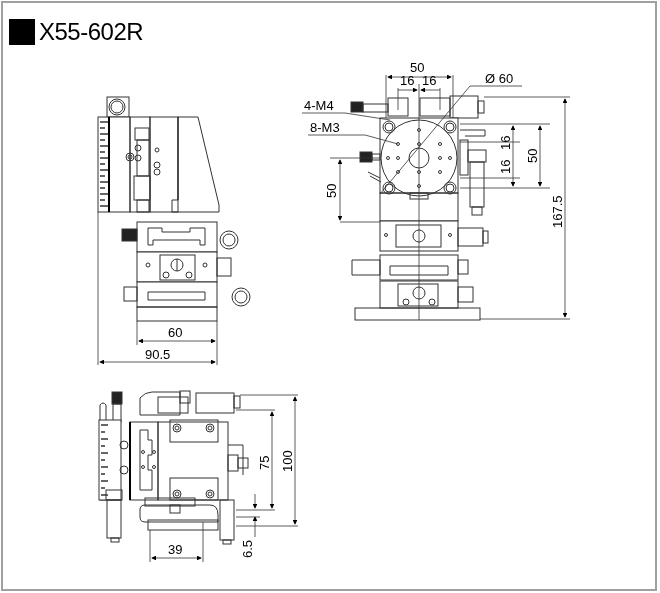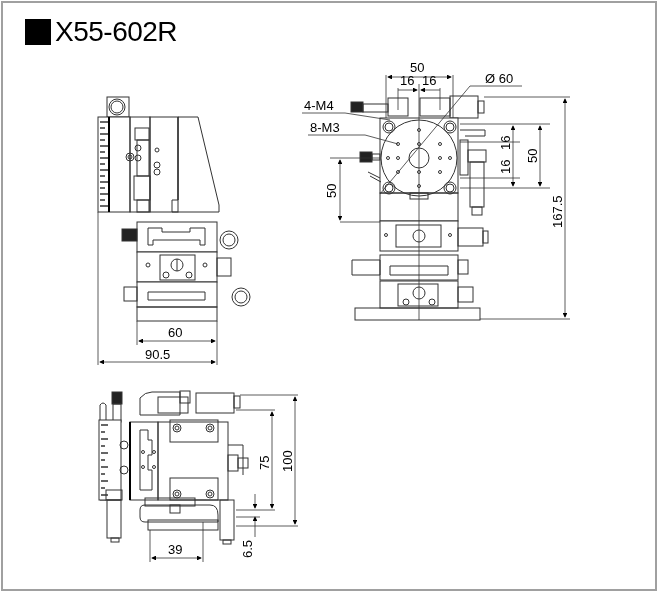--- a/index.html
+++ b/index.html
@@ -1,18 +1,18 @@
 <!DOCTYPE html>
 <html><head>
 <meta charset="utf-8">
 <style>
   html, body { margin: 0; padding: 0; background: #ffffff; }
   body { width: 660px; height: 593px; position: relative; overflow: hidden; font-family: "Liberation Sans", sans-serif; }
   .frame { position: absolute; left: 1px; top: 1px; width: 652px; height: 586px; border: 2px solid #a0a0a0; box-sizing: content-box; background: #fff; }
-  .title { position: absolute; left: 25px; top: 12px; font-size: 28px; color: #000; line-height: 40px; display: flex; align-items: center; letter-spacing: -0.5px; }
+  .title { position: absolute; left: 9px; top: 12px; font-size: 24px; color: #000; line-height: 40px; display: flex; align-items: center; letter-spacing: -0.5px; }
   .title .sq { display: inline-block; width: 26px; height: 26px; background: #000; margin-right: 4px; }
   svg { position: absolute; left: 0; top: 0; }
   .dim { font-family: "Liberation Sans", sans-serif; font-size: 13px; fill: #000; }
 </style>
 </head>
 <body>
 
 <div class="frame"></div>
 
 <div class="title">

